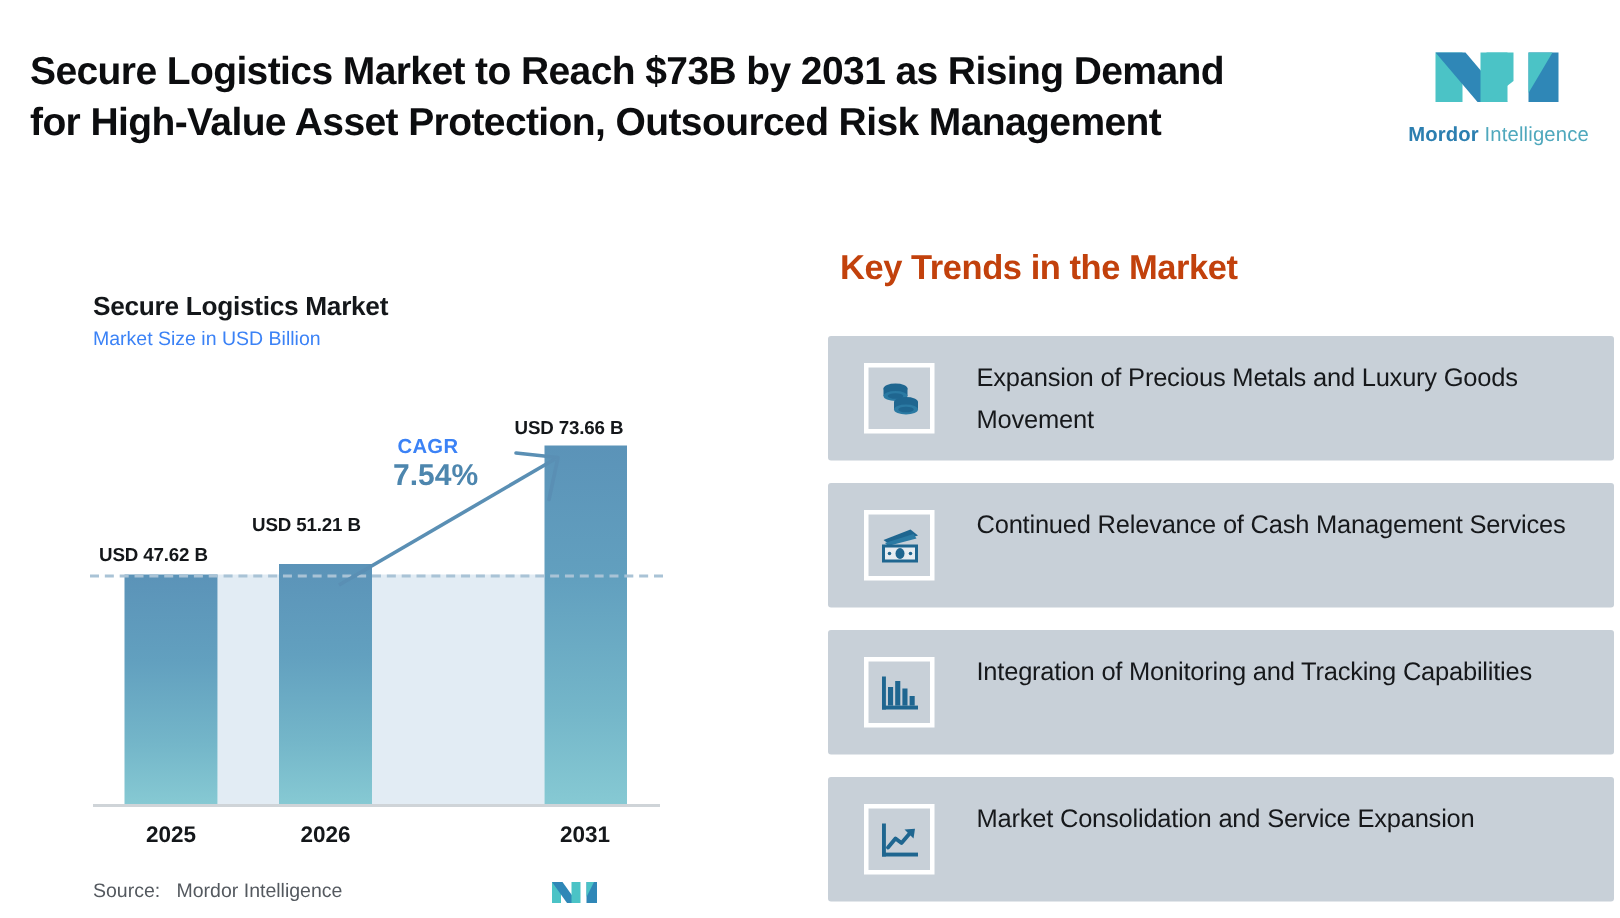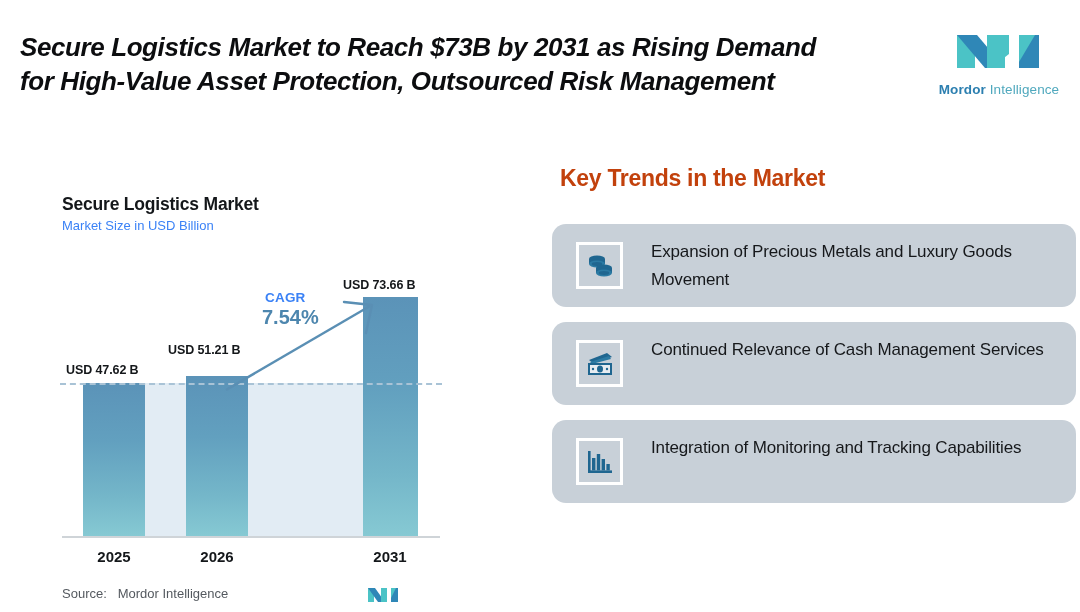--- a/index.html
+++ b/index.html
@@ -12,21 +12,21 @@
     overflow:hidden;
   }
 
   
   #header { position:absolute; left:0; top:0; width:1080px; height:125px; }
   #headline {
     position:absolute; left:20px; top:30px; width:880px;
     font-size:26px; font-weight:700; line-height:1.32;
     letter-spacing:-0.4px; color:#0c0d0f;
   }
-  #headline .ln { display:block;font-style:italic; }
+  #headline .ln { display:block; }
 
   
   #brand-logo { position:absolute; left:935px; top:22px; width:128px; height:82px; }
   #brand-mark { position:relative; width:128px; height:58px; }
   #brand-name {
     position:absolute; left:0; top:60px; width:128px;
     text-align:center; font-size:13.5px; letter-spacing:0.1px; white-space:nowrap;
   }
   #brand-name .b1 { color:#2c7fb0; font-weight:700; }
   #brand-name .b2 { color:#4fa8bd; font-weight:400; }
@@ -86,21 +86,21 @@
   
   #trends-panel { position:absolute; left:552px; top:150px; width:528px; height:462px; }
   #trends-title {
     position:absolute; left:8px; top:15px;
     font-size:23px; font-weight:700; color:#c2410c; letter-spacing:-0.3px;
   }
 
   #cards { position:absolute; left:0px; top:74px; width:528px; }
   .card {
     position:relative; width:524px; height:83px; margin-bottom:15px;
-    background:#c8d0d8; border-radius:14px;
+    background:#c8d0d8; border-radius:2px;
   }
   .card-icon {
     position:absolute; left:24px; top:18px; width:47px; height:47px;
     background:#c8d0d8; border:3px solid #ffffff;
     display:flex; align-items:center; justify-content:center;
   }
   .card-text {
     position:absolute; left:99px; top:14px; width:430px;
     font-size:17px; line-height:1.62; color:#16181b; font-weight:400;
     letter-spacing:-0.15px;
@@ -234,15 +234,26 @@
           <rect x="3" y="23.4" width="24" height="2.6" fill="#1f6690"></rect>
           <rect x="7" y="11" width="3.4" height="12.4" fill="#1f6690"></rect>
           <rect x="11.8" y="7" width="3.4" height="16.4" fill="#1f6690"></rect>
           <rect x="16.6" y="12" width="3.4" height="11.4" fill="#1f6690"></rect>
           <rect x="21.4" y="17" width="3.4" height="6.4" fill="#1f6690"></rect>
         </svg>
       </div>
       <div class="card-text">Integration of Monitoring and Tracking Capabilities</div>
     </div>
 
+    <div class="card">
+      <div class="card-icon">
+        <svg width="30" height="30" viewBox="0 0 30 30" xmlns="http://www.w3.org/2000/svg">
+          <rect x="3" y="4" width="2.6" height="22" fill="#1f6690"></rect>
+          <rect x="3" y="23.4" width="24" height="2.6" fill="#1f6690"></rect>
+          <polyline points="7,20 12,14 16,17 22,10" fill="none" stroke="#1f6690" stroke-width="2.6" stroke-linecap="round" stroke-linejoin="round"></polyline>
+          <polygon points="18,8 25,7.5 24,14" fill="#1f6690"></polygon>
+        </svg>
+      </div>
+      <div class="card-text">Market Consolidation and Service Expansion</div>
+    </div>
 
   </div>
 </div>
 
 </body></html>

